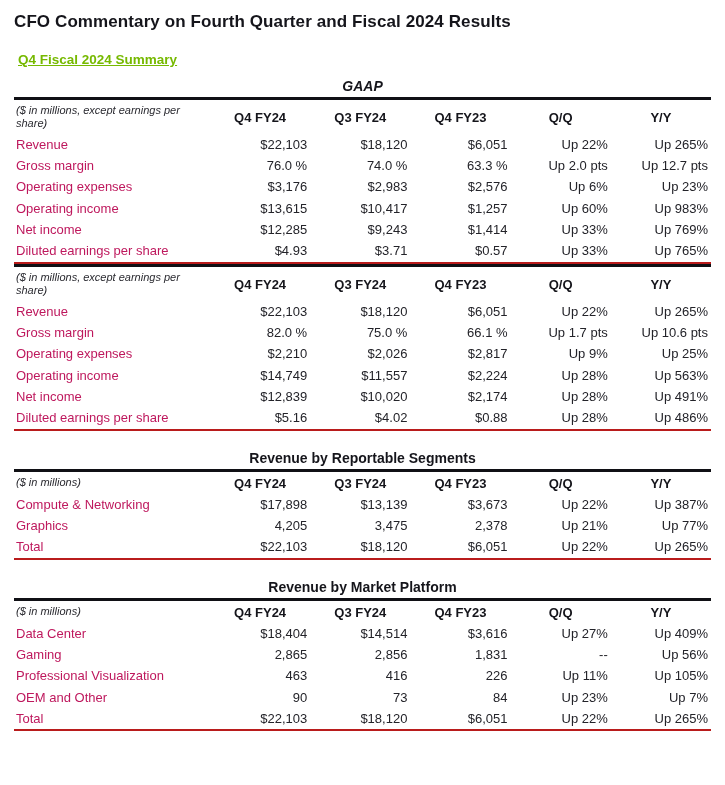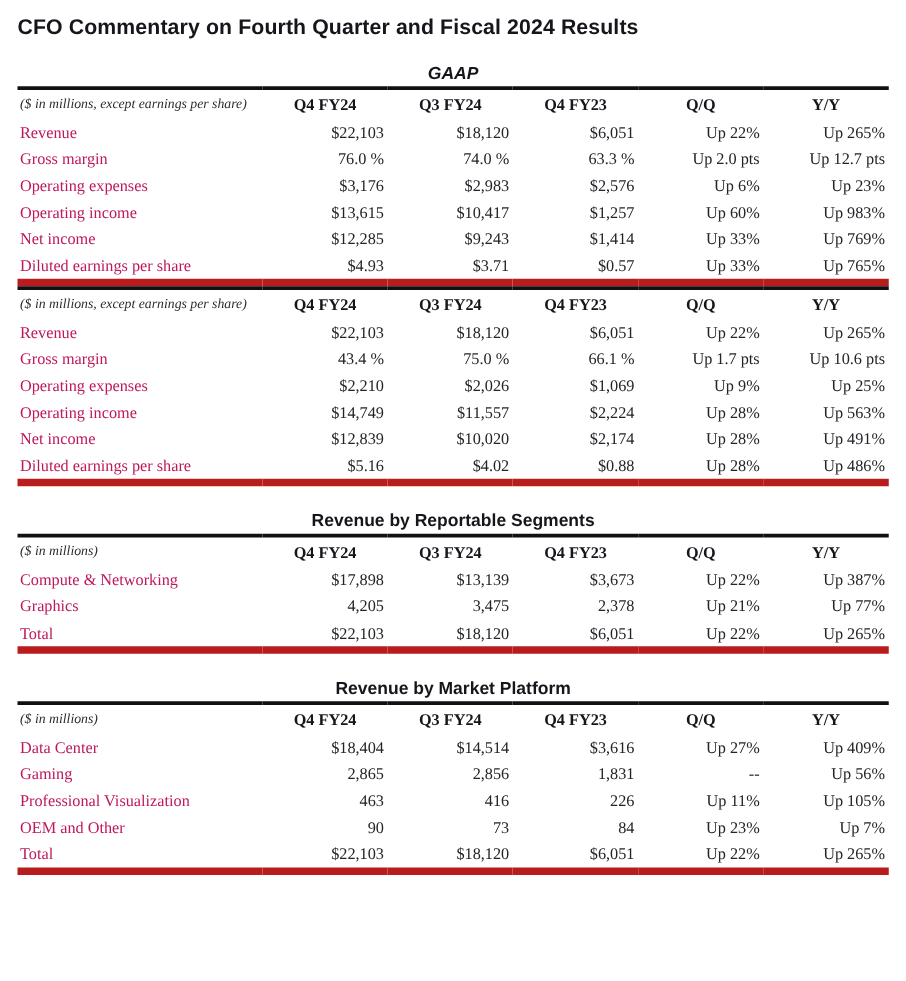--- a/index.html
+++ b/index.html
@@ -41,23 +41,22 @@
     font-weight: bold;
     color: #15151b;
     margin: 19px 0 3px 0;
   }
   .table-block:first-of-type .table-title { margin-top: 10px; font-style: italic; }
 
   table.fin-table {
     width: 100%;
     border-collapse: collapse;
     border-top: 3px solid #101015;
-    border-bottom: 6px solid #b91c1c;
+    border-bottom: 2px solid #b91c1c;
     table-layout: fixed;
-    font-family: Liberation Serif, serif;
   }
   table.fin-table col.c-label { width: 196px; }
 
   th.unit-note {
     font-style: italic;
     font-weight: normal;
     font-size: 11px;
     color: #2a2a30;
     text-align: left;
     line-height: 1.22;
@@ -87,20 +86,21 @@
     padding: 3px 3px 3px 0;
     line-height: 1.18;
     white-space: nowrap;
   }
 </style>
 </head>
 <body>
 
 <div class="page">
   <h1 class="page-title">CFO Commentary on Fourth Quarter and Fiscal 2024 Results</h1>
+  <a class="summary-link">Q4 Fiscal 2024 Summary</a>
   <div id="tables">
       <section class="table-block">
         <div class="table-title">GAAP</div>
         <table class="fin-table">
           <colgroup>
             <col class="c-label">
             <col>
             <col>
             <col>
             <col>
@@ -192,31 +192,31 @@
             <tr>
               <td class="row-label">Revenue</td>
               <td class="val">$22,103</td>
               <td class="val">$18,120</td>
               <td class="val">$6,051</td>
               <td class="val">Up 22%</td>
               <td class="val">Up 265%</td>
             </tr>
             <tr>
               <td class="row-label">Gross margin</td>
-              <td class="val">43.4 %</td>
+              <td class="val">82.0 %</td>
               <td class="val">75.0 %</td>
               <td class="val">66.1 %</td>
               <td class="val">Up 1.7 pts</td>
               <td class="val">Up 10.6 pts</td>
             </tr>
             <tr>
               <td class="row-label">Operating expenses</td>
               <td class="val">$2,210</td>
               <td class="val">$2,026</td>
-              <td class="val">$1,069</td>
+              <td class="val">$2,817</td>
               <td class="val">Up 9%</td>
               <td class="val">Up 25%</td>
             </tr>
             <tr>
               <td class="row-label">Operating income</td>
               <td class="val">$14,749</td>
               <td class="val">$11,557</td>
               <td class="val">$2,224</td>
               <td class="val">Up 28%</td>
               <td class="val">Up 563%</td>

